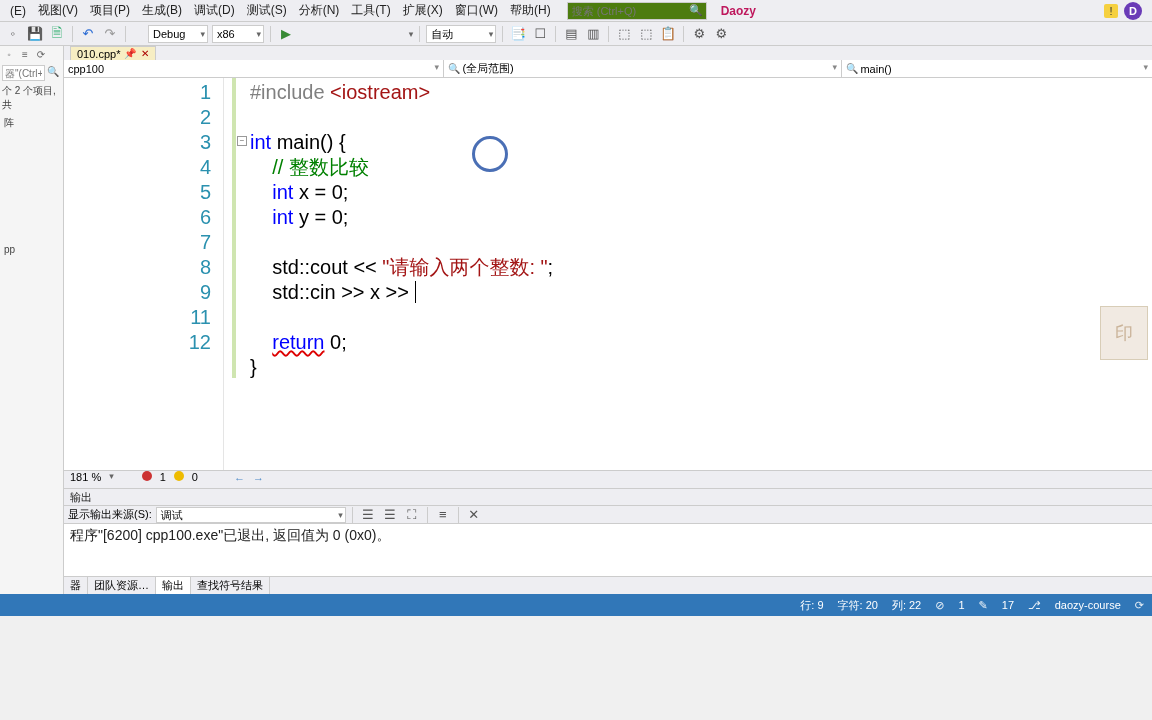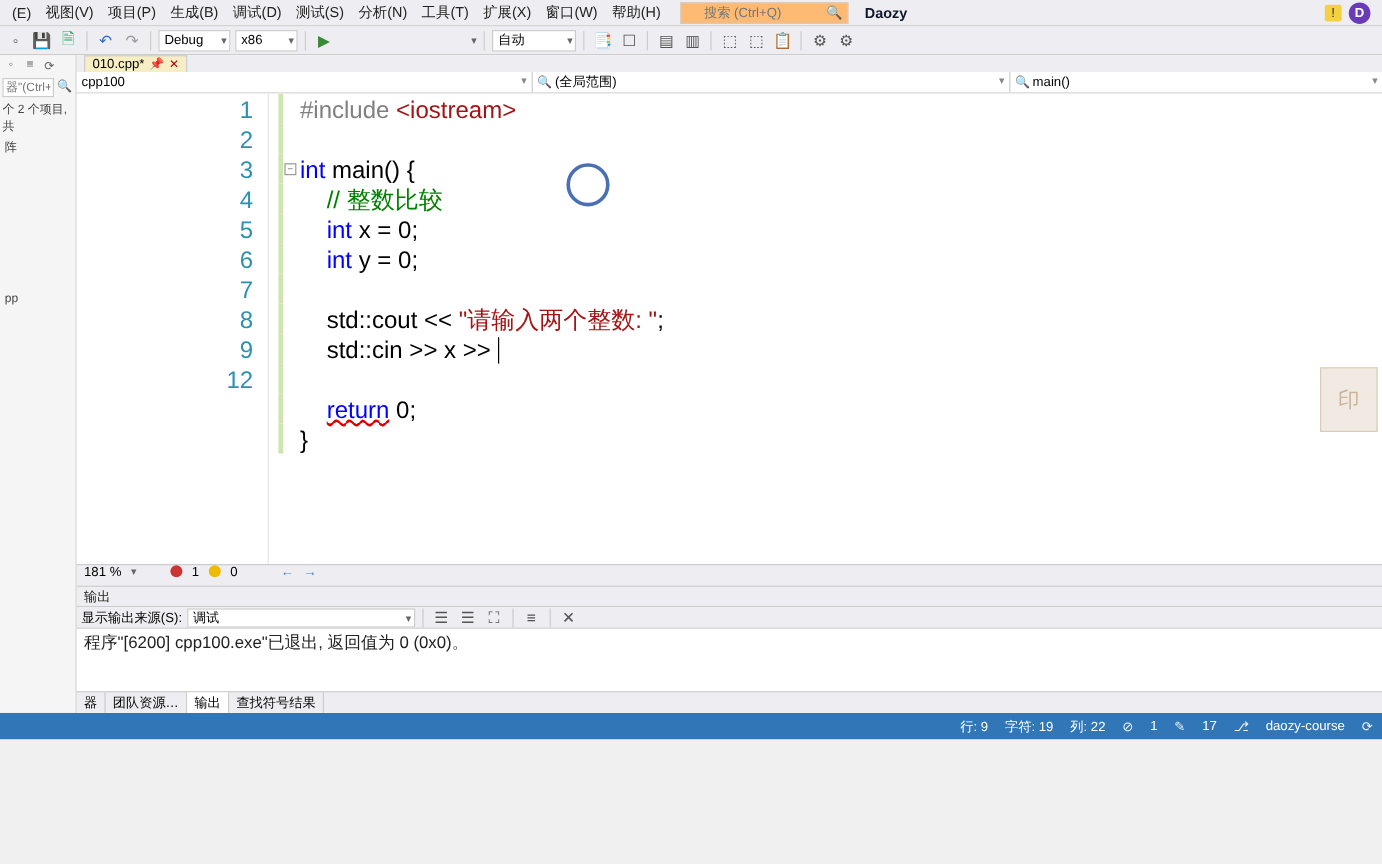--- a/index.html
+++ b/index.html
@@ -1,23 +1,23 @@
 <!DOCTYPE html>
 <html><head>
 <meta charset="utf-8">
 <style>
 * { margin: 0; padding: 0; box-sizing: border-box; font-family: "Segoe UI", Tahoma, sans-serif; }
 body { width: 1152px; height: 720px; background: #f0f0f0; overflow: hidden; font-size: 12px; }
 
 .menubar { height: 22px; background: #eeeef2; display: flex; align-items: center; padding: 0 4px; border-bottom: 1px solid #ccc; }
 .menu-item { padding: 2px 6px; color: #222; cursor: pointer; font-size: 12px; }
-.search-box { margin-left: 10px; width: 140px; height: 18px; border: 1px solid #ccc; padding: 0 16px 0 19px; font-size: 11px; background: #fdba74; position: relative; }
+.search-box { margin-left: 10px; width: 140px; height: 18px; border: 1px solid #ccc; padding: 0 16px 0 4px; font-size: 11px; background: #4d7c0f; position: relative; }
 .search-wrap { position: relative; }
 .search-mag { position: absolute; right: 4px; top: 2px; font-size: 11px; color: #666; pointer-events: none; }
-.daozy { margin-left: 14px; color: #0f172a; font-weight: bold; font-size: 12px; }
+.daozy { margin-left: 14px; color: #be185d; font-weight: bold; font-size: 12px; }
 .right-icons { margin-left: auto; display: flex; gap: 6px; align-items: center; padding-right: 6px; }
 .notif-icon { width: 14px; height: 14px; background: #f5d040; border-radius: 2px; color: #333; text-align:center; line-height:14px; font-size:11px; }
 .user-icon { width: 18px; height: 18px; background: #6a3bb7; border-radius: 50%; color: #fff; text-align: center; line-height: 18px; font-size: 11px; font-weight: bold; }
 
 .toolbar { height: 24px; background: #eeeef2; display: flex; align-items: center; padding: 0 4px; border-bottom: 1px solid #ccc; gap: 4px; }
 .tb-btn { width: 18px; height: 18px; display: flex; align-items: center; justify-content: center; cursor: pointer; color: #555; font-size: 13px; }
 .tb-sep { width: 1px; height: 16px; background: #ccc; margin: 0 2px; }
 .tb-drop { height: 18px; border: 1px solid #ccc; background: #fff; padding: 0 14px 0 4px; font-size: 11px; line-height: 16px; position: relative; min-width: 48px; }
 .tb-drop::after { content: "▾"; position: absolute; right: 2px; top: 0; font-size: 9px; color: #666; }
 .tb-play { color: #388a34; }
@@ -109,21 +109,21 @@
 </div>
 
 <div class="toolbar">
   <span class="tb-btn">◦</span>
   <span class="tb-btn" style="color:#2a6;">💾</span>
   <span class="tb-btn" style="color:#2a6;">🗎</span>
   <span class="tb-sep"></span>
   <span class="tb-btn" style="color:#2a6bd4;">↶</span>
   <span class="tb-btn" style="color:#999;">↷</span>
   <span class="tb-sep"></span>
-  <span class="tb-drop" style="min-width:60px;">Debug</span>
+  <span class="tb-drop" style="min-width:60px;margin-left:16px;">Debug</span>
   <span class="tb-drop" style="min-width:52px;">x86</span>
   <span class="tb-sep"></span>
   <span class="tb-btn tb-play">▶</span>
   <span class="tb-label">本地 Windows 调试器</span>
   <span style="color:#666;font-size:9px;">▾</span>
   <span class="tb-sep"></span>
   <span class="tb-drop" style="min-width:70px;">自动</span>
   <span class="tb-sep"></span>
   <span class="tb-btn">📑</span>
   <span class="tb-btn">☐</span>
@@ -182,20 +182,21 @@
       <div class="gutter" id="gutter">
           <div>1</div>
           <div>2</div>
           <div>3</div>
           <div>4</div>
           <div>5</div>
           <div>6</div>
           <div>7</div>
           <div>8</div>
           <div>9</div>
+          <div>11</div>
           <div>12</div>
         </div>
       <div class="mark-col" id="markcol">
           <div class="chg"></div>
           <div class="chg"></div>
           <div class="chg"></div>
           <div class="chg"></div>
           <div class="chg"></div>
           <div class="chg"></div>
           <div class="chg"></div>
@@ -274,21 +275,21 @@
       <span class="btab">团队资源…</span>
       <span class="btab active">输出</span>
       <span class="btab">查找符号结果</span>
     </div>
   </div>
 </div>
 
 <div class="status-bar">
   <span class="status-right">
     <span>行: 9</span>
-    <span>字符: 19</span>
+    <span>字符: 20</span>
     <span>列: 22</span>
     <span class="sb-icon">⊘</span>
     <span>1</span>
     <span class="sb-icon">✎</span>
     <span>17</span>
     <span class="sb-icon">⎇</span>
     <span>daozy-course</span>
     <span class="sb-icon">⟳</span>
   </span>
 </div>

